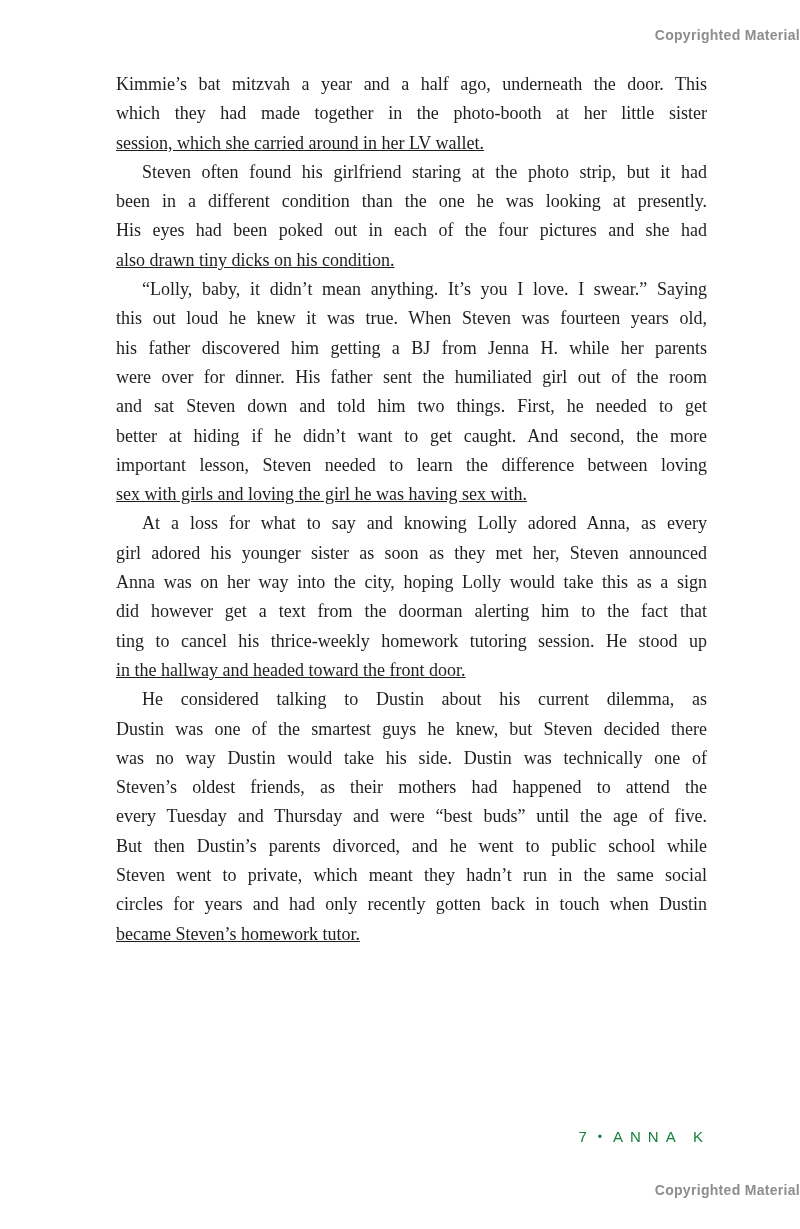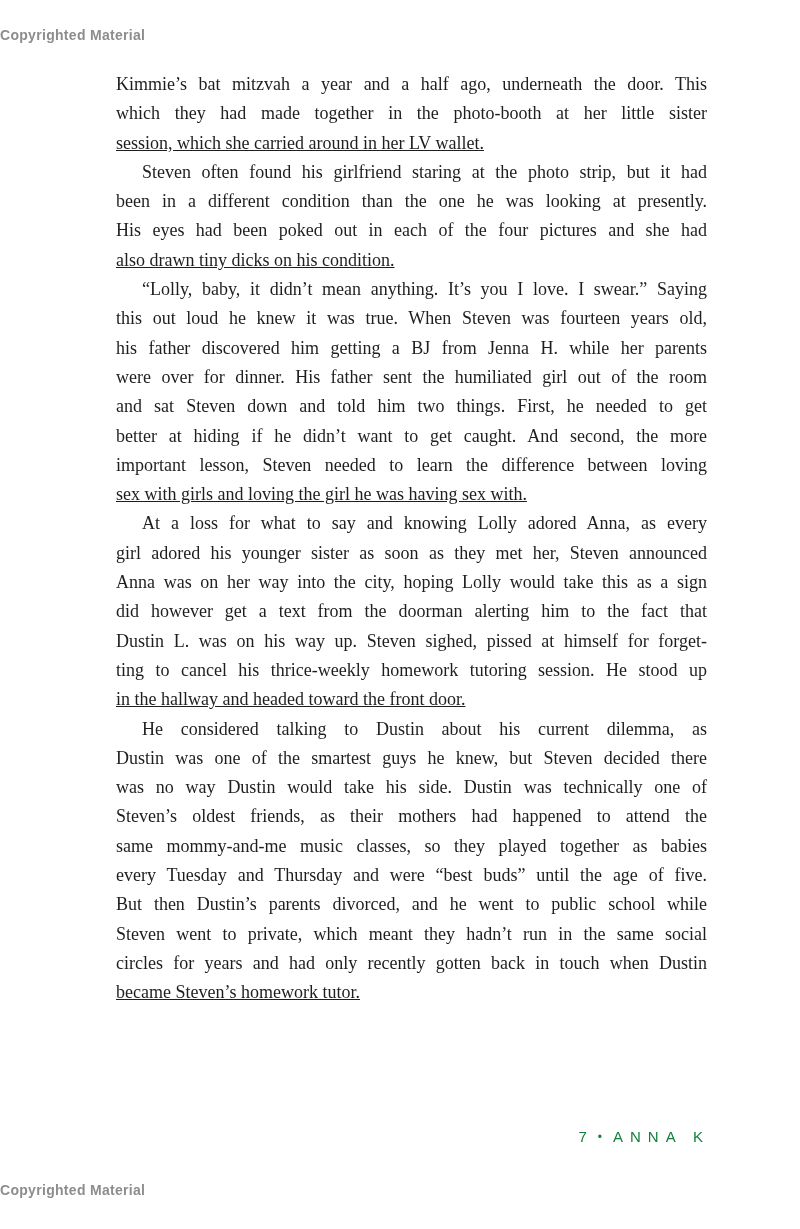--- a/index.html
+++ b/index.html
@@ -8,21 +8,21 @@
     width:800px;
     height:1229px;
     background:#ffffff;
     font-family:"Liberation Serif",serif;
     overflow:hidden;
   }
   .copyright{
     position:absolute;
     left:0;
     width:100%;
-    text-align:left;
+    text-align:right;
     font-family:"Liberation Sans",sans-serif;
     font-weight:bold;
     font-size:14px;
     color:#8d8d8d;
     letter-spacing:0.3px;
   }
   .copyright.top{top:27px;}
   .copyright.bottom{top:1182px;}
   .text-block{
     position:absolute;
@@ -85,30 +85,28 @@
         <div class="line">and sat Steven down and told him two things. First, he needed to get</div>
         <div class="line">better at hiding if he didn’t want to get caught. And second, the more</div>
         <div class="line">important lesson, Steven needed to learn the difference between loving</div>
         <div class="line line-last">sex with girls and loving the girl he was having sex with.</div>
       </div>
       <div class="paragraph indent">
         <div class="line">At a loss for what to say and knowing Lolly adored Anna, as every</div>
         <div class="line">girl adored his younger sister as soon as they met her, Steven announced</div>
         <div class="line">Anna was on her way into the city, hoping Lolly would take this as a sign</div>
         <div class="line">did however get a text from the doorman alerting him to the fact that</div>
-        <div class="line">Dustin L. was on his way up. Steven sighed, pissed at himself for forget-</div>
         <div class="line">ting to cancel his thrice-weekly homework tutoring session. He stood up</div>
         <div class="line line-last">in the hallway and headed toward the front door.</div>
       </div>
       <div class="paragraph indent">
         <div class="line">He considered talking to Dustin about his current dilemma, as</div>
         <div class="line">Dustin was one of the smartest guys he knew, but Steven decided there</div>
         <div class="line">was no way Dustin would take his side. Dustin was technically one of</div>
         <div class="line">Steven’s oldest friends, as their mothers had happened to attend the</div>
-        <div class="line">same mommy-and-me music classes, so they played together as babies</div>
         <div class="line">every Tuesday and Thursday and were “best buds” until the age of five.</div>
         <div class="line">But then Dustin’s parents divorced, and he went to public school while</div>
         <div class="line">Steven went to private, which meant they hadn’t run in the same social</div>
         <div class="line">circles for years and had only recently gotten back in touch when Dustin</div>
         <div class="line line-last">became Steven’s homework tutor.</div>
       </div>
     </div>
 
   <div class="footer">
     <span>7</span><span class="sep">•</span><span>ANNA K</span>

